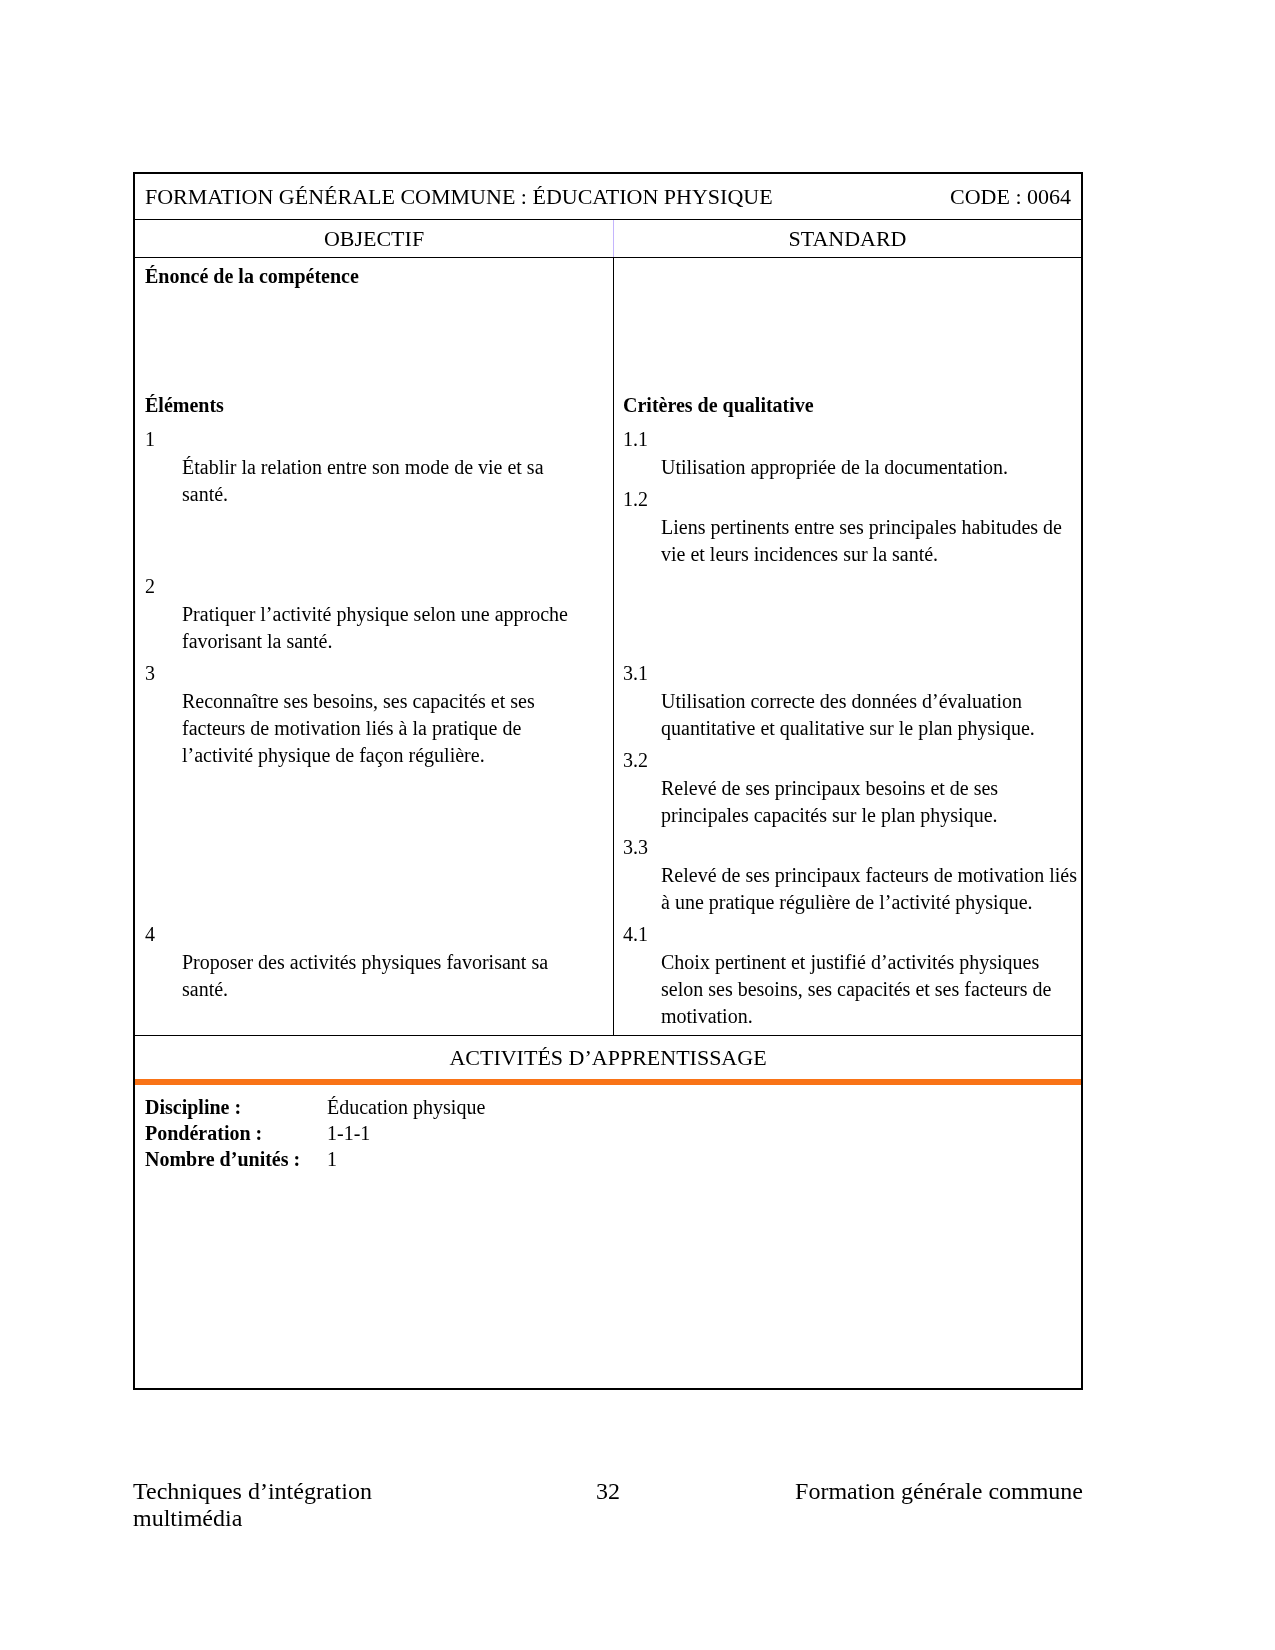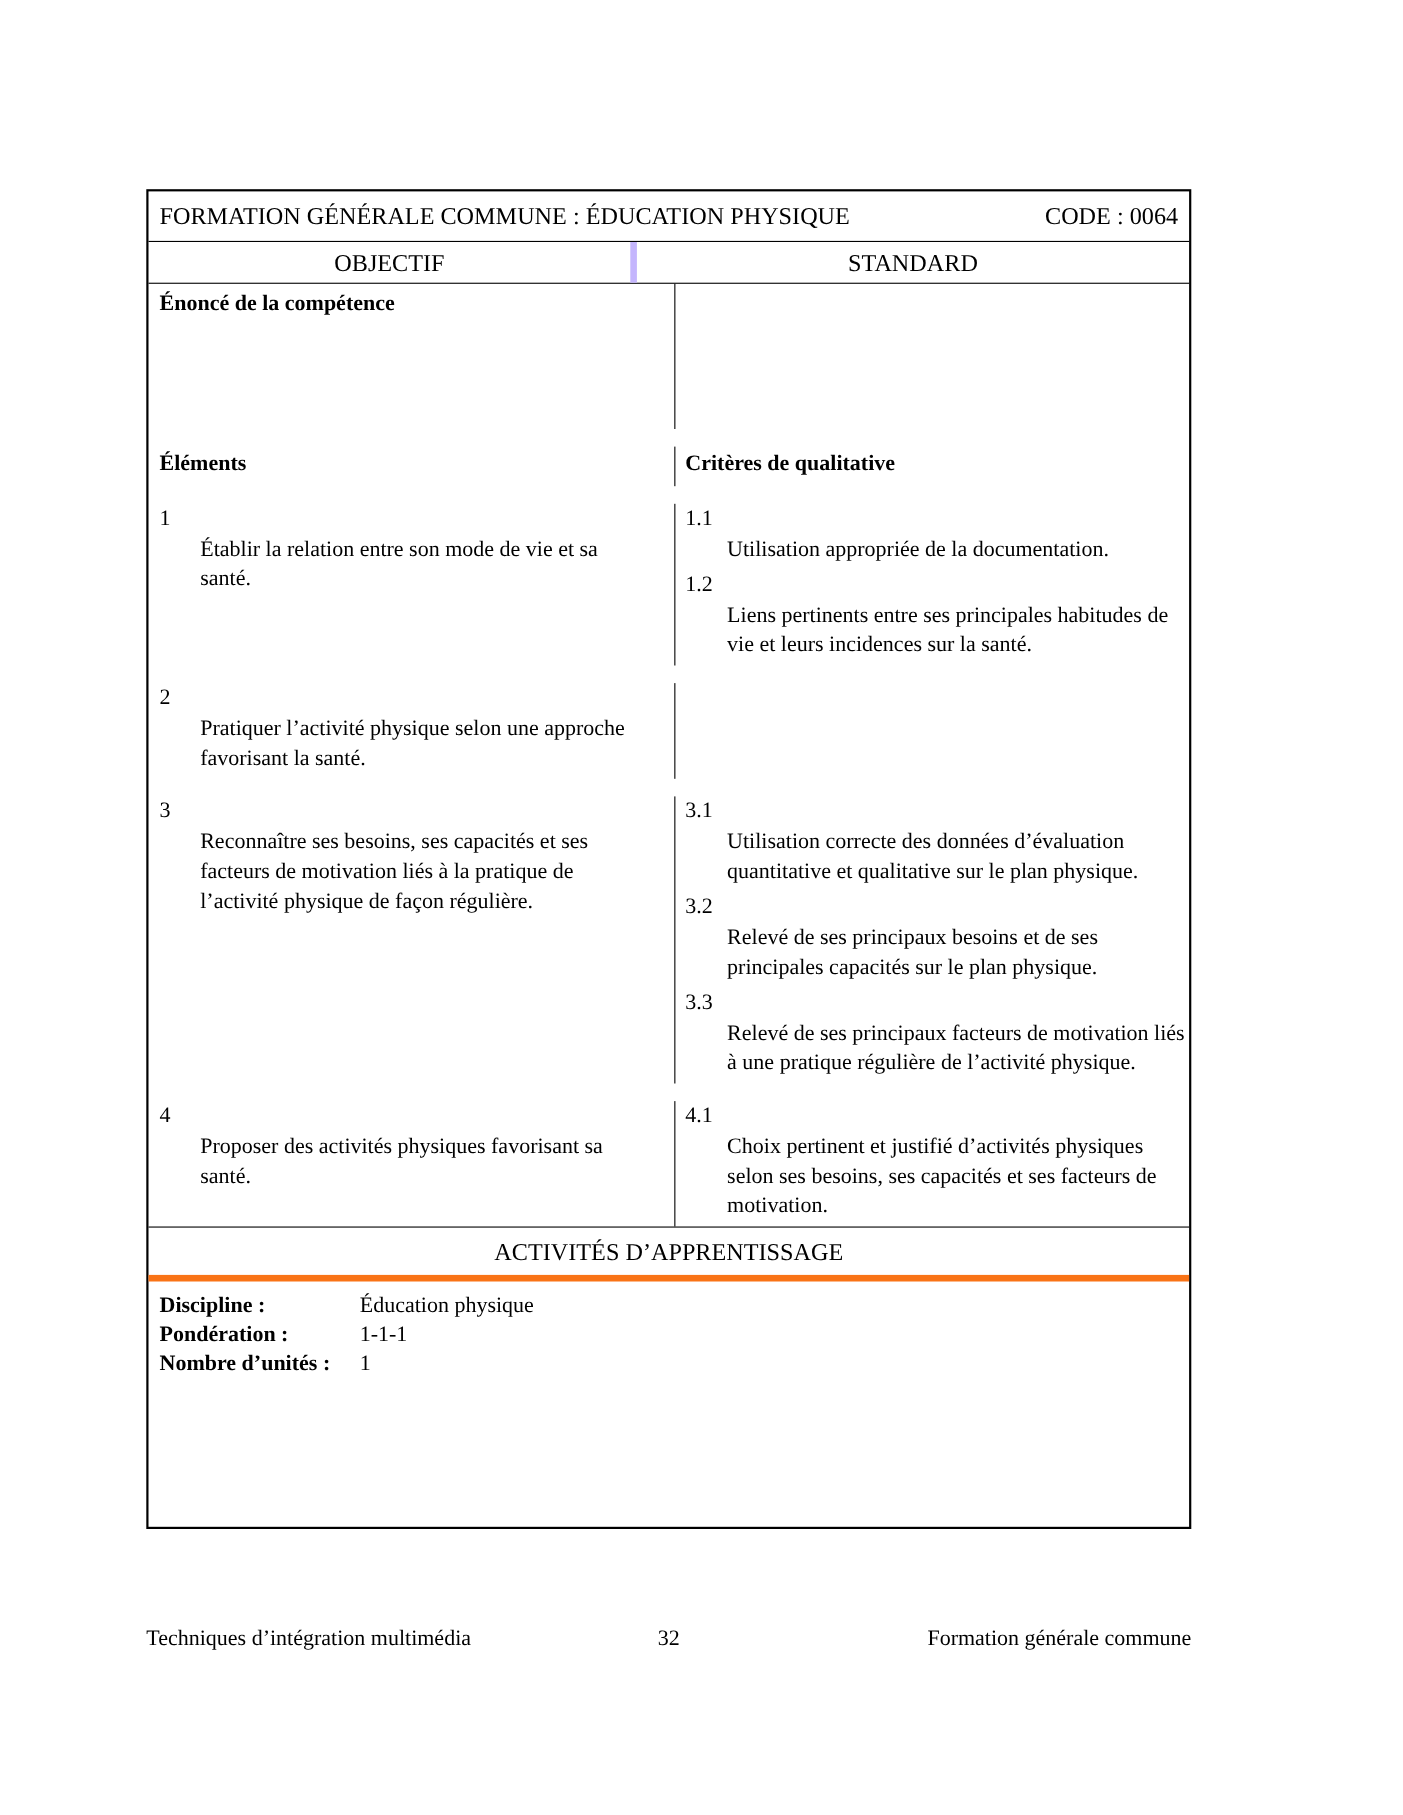--- a/index.html
+++ b/index.html
@@ -28,27 +28,27 @@
     font-size: 22px;
   }
 
   .col-headers {
     flex: 0 0 38px;
     display: flex;
     border-bottom: 1px solid #000;
     font-size: 22px; box-sizing: border-box;
   }
   .col-headers .hl {
-    width: 444px; box-sizing: border-box;
-    border-right: 6px solid #c4b5fd;
+    width: 479px; box-sizing: border-box;
+    border-right: 1px solid #c4b5fd;
     display: flex; align-items: center; justify-content: center;
   }
   .col-headers .hr { flex: 1; display: flex; align-items: center; justify-content: center; }
 
-  .content { display: flex; flex-direction: column; gap: 16px; }
+  .content { display: flex; flex-direction: column; }
   .prow { display: flex; }
   .prow .cl {
     width: 479px; box-sizing: border-box;
     border-right: 1px solid #000;
     padding: 0 27px 0 10px;
   }
   .prow .cr { flex: 1; box-sizing: border-box; padding: 0 4px 0 9px; }
   .prow.grow { flex: 1; }
 
   .enonce-row { flex: 0 0 132px; }
@@ -71,21 +71,21 @@
     font-size: 22px; box-sizing: border-box;
   }
 
   .discipline-row { flex: 1; padding: 9px 10px; box-sizing: border-box; }
   .info-line { display: flex; line-height: 26px; }
   .info-line .lbl { flex: 0 0 182px; font-weight: bold; }
   .info-line .val { flex: 1; }
 
   .footer {
     position: absolute; left: 133px; top: 1478px; width: 950px;
-    display: flex; font-size: 20px;
+    display: flex; font-size: 24px;
   }
   .footer > div { flex: 1; }
   .f-center { text-align: center; }
   .f-right { text-align: right; }
 </style>
 </head>
 <body>
 
 <div class="page">
 

